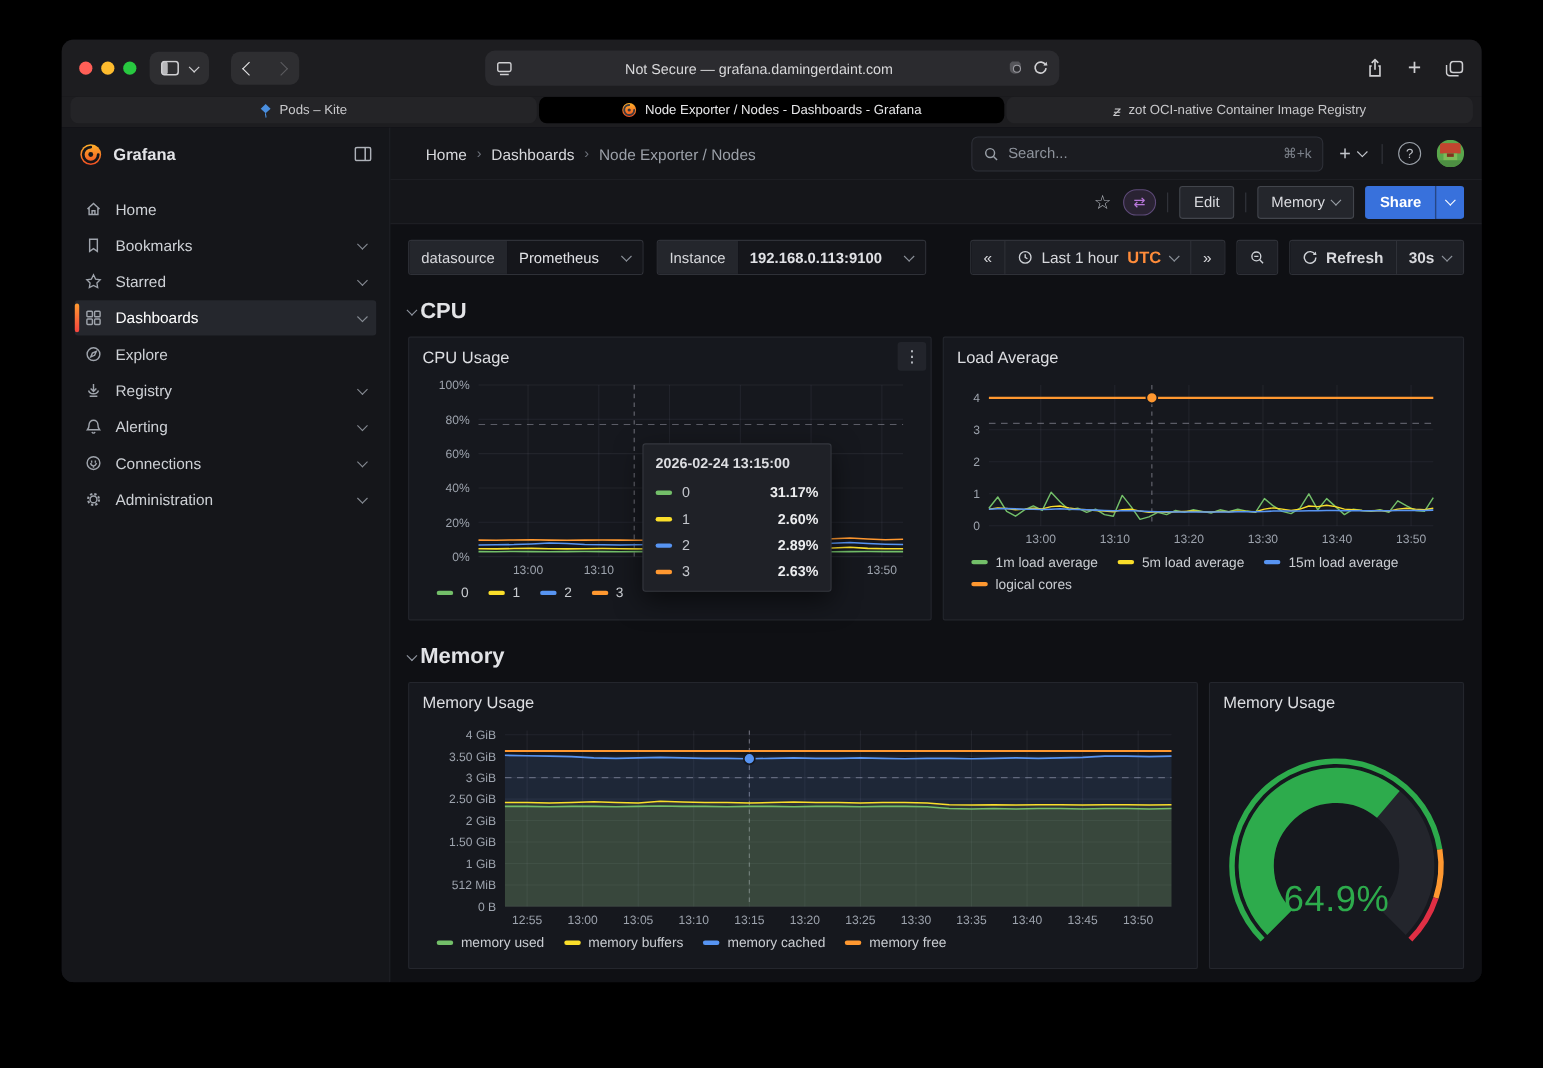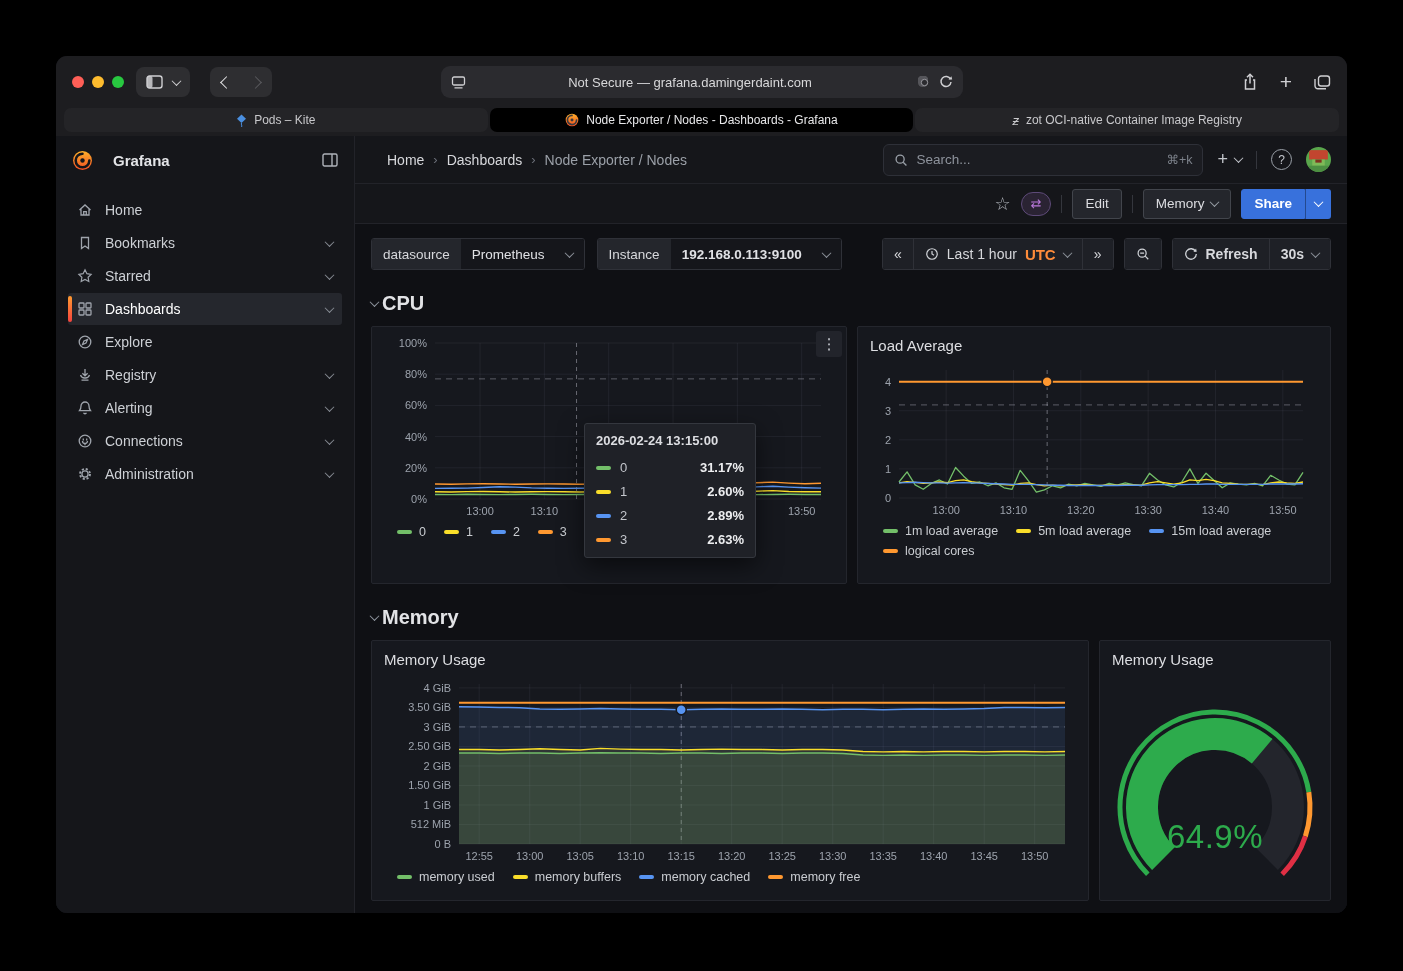--- a/index.html
+++ b/index.html
@@ -1,20 +1,20 @@
 <!DOCTYPE html>
 <html><head>
 <meta charset="utf-8">
 <style>
   *{box-sizing:border-box;margin:0;padding:0}
   html,body{width:1403px;height:971px;overflow:hidden}
   body{background:#000;font-family:"Liberation Sans",sans-serif;position:relative;color:#c9ccd1}
   svg{display:block}
 
-  .window{position:absolute;left:56px;top:56px;width:1291px;height:857px;border-radius:11px;overflow:hidden;
+  .window{position:absolute;left:56px;top:36px;width:1291px;height:857px;border-radius:11px;overflow:hidden;
     background:#101116;box-shadow:0 24px 70px rgba(0,0,0,.7);display:flex;flex-direction:column}
 
   
   .chrome{height:52px;background:#1d1d20;display:flex;align-items:center;padding:0 16px;gap:12px;position:relative;flex:none}
   .lights{display:flex;gap:8px}
   .light{width:12px;height:12px;border-radius:50%}
   .pillgrp{display:flex;align-items:center;background:#2e2e31;border-radius:8px;height:30px;padding:0 10px;gap:10px}
   .navbtns{display:flex;align-items:center;background:#2e2e31;border-radius:8px;height:30px;padding:0 12px;gap:20px;margin-left:8px}
   .chev{width:7px;height:7px;border-right:1.6px solid currentColor;border-bottom:1.6px solid currentColor;display:inline-block;transform:rotate(45deg) translate(-1px,-1px)}
   .chev.left{transform:rotate(135deg)}.chev.right{transform:rotate(-45deg)}.chev.big{width:9px;height:9px}
@@ -24,21 +24,21 @@
   .chromeacts{margin-left:auto;display:flex;align-items:center;gap:22px;color:#cfcfd2}
 
   .tabstrip{height:28px;background:#1d1d20;display:flex;gap:2px;padding:0 8px 4px;flex:none}
   .tab{flex:1;display:flex;align-items:center;justify-content:center;gap:7px;font-size:12px;color:#c8c8cb;
     background:#242427;border-radius:7px;white-space:nowrap;overflow:hidden}
   .tab.active{background:#000000;color:#e8e8ea}
 
   
   .app{flex:1;display:flex;min-height:0;background:#0f1014}
   .sidebar{width:299px;flex:none;background:#15161a;border-right:1px solid #222329;display:flex;flex-direction:column}
-  .side-head{height:48px;display:flex;align-items:center;gap:20px;padding:0 16px;flex:none}
+  .side-head{height:48px;display:flex;align-items:center;gap:10px;padding:0 16px;flex:none}
   .brand{font-size:15px;font-weight:600;color:#e3e4e7}
   .side-head .spacer{flex:1}
   .nav{padding:10px 12px;display:flex;flex-direction:column;gap:1px}
   .nav-item{height:32px;display:flex;align-items:center;gap:12px;padding:0 9px;border-radius:3px;font-size:14px;color:#cdd0d5;position:relative;cursor:pointer}
   .nav-item .ic{color:#9fa4ac;width:16px;height:16px;flex:none}
   .nav-item .cv{margin-left:auto;color:#868b93}
   .nav-item.active{background:#25272d;color:#fff}
   .nav-item.active::before{content:"";position:absolute;left:0;top:3px;bottom:3px;width:4px;border-radius:2px;background:linear-gradient(#ff9a30,#f5433e)}
 
   .main{flex:1;display:flex;flex-direction:column;min-width:0}
@@ -436,20 +436,21 @@
             </div>
           </div>
         </div>
 
         <div class="sect">
           <span class="chev cv"></span>
           <span>CPU</span>
         </div>
         <div class="prow">
           <div class="panel" style="width:476px;height:258px">
+            <div class="panel-title">CPU Usage</div>
             <div class="kebab">⋮</div>
             <div class="chart" style="height:188px">
                 <svg width="452" height="188">
                   <line x1="97.0462" x2="97.0462" y1="10" y2="166" stroke="rgba(204,204,220,0.07)"></line>
                   <text x="97.0462" y="182" text-anchor="middle">13:00</text>
                   <line x1="161.35379999999998" x2="161.35379999999998" y1="10" y2="166" stroke="rgba(204,204,220,0.07)"></line>
                   <text x="161.35379999999998" y="182" text-anchor="middle">13:10</text>
                   <line x1="225.70000000000002" x2="225.70000000000002" y1="10" y2="166" stroke="rgba(204,204,220,0.07)"></line>
                   <text x="225.70000000000002" y="182" text-anchor="middle">13:20</text>
                   <line x1="290.0462" x2="290.0462" y1="10" y2="166" stroke="rgba(204,204,220,0.07)"></line>

